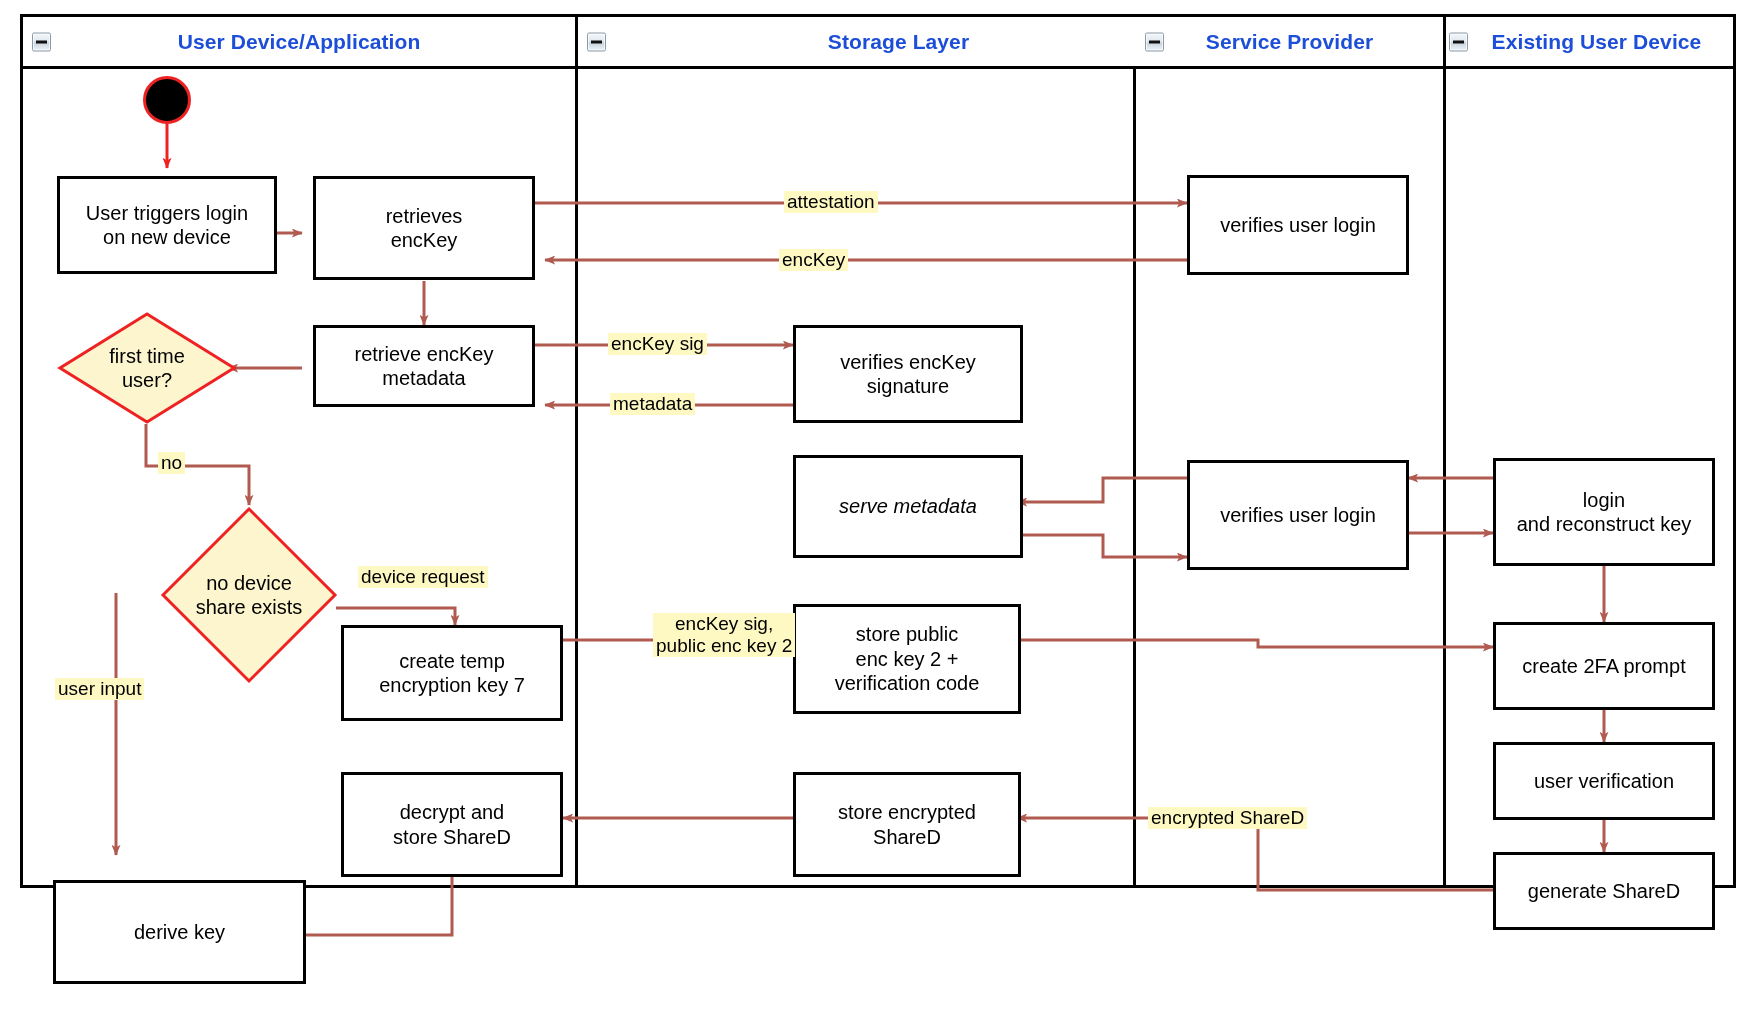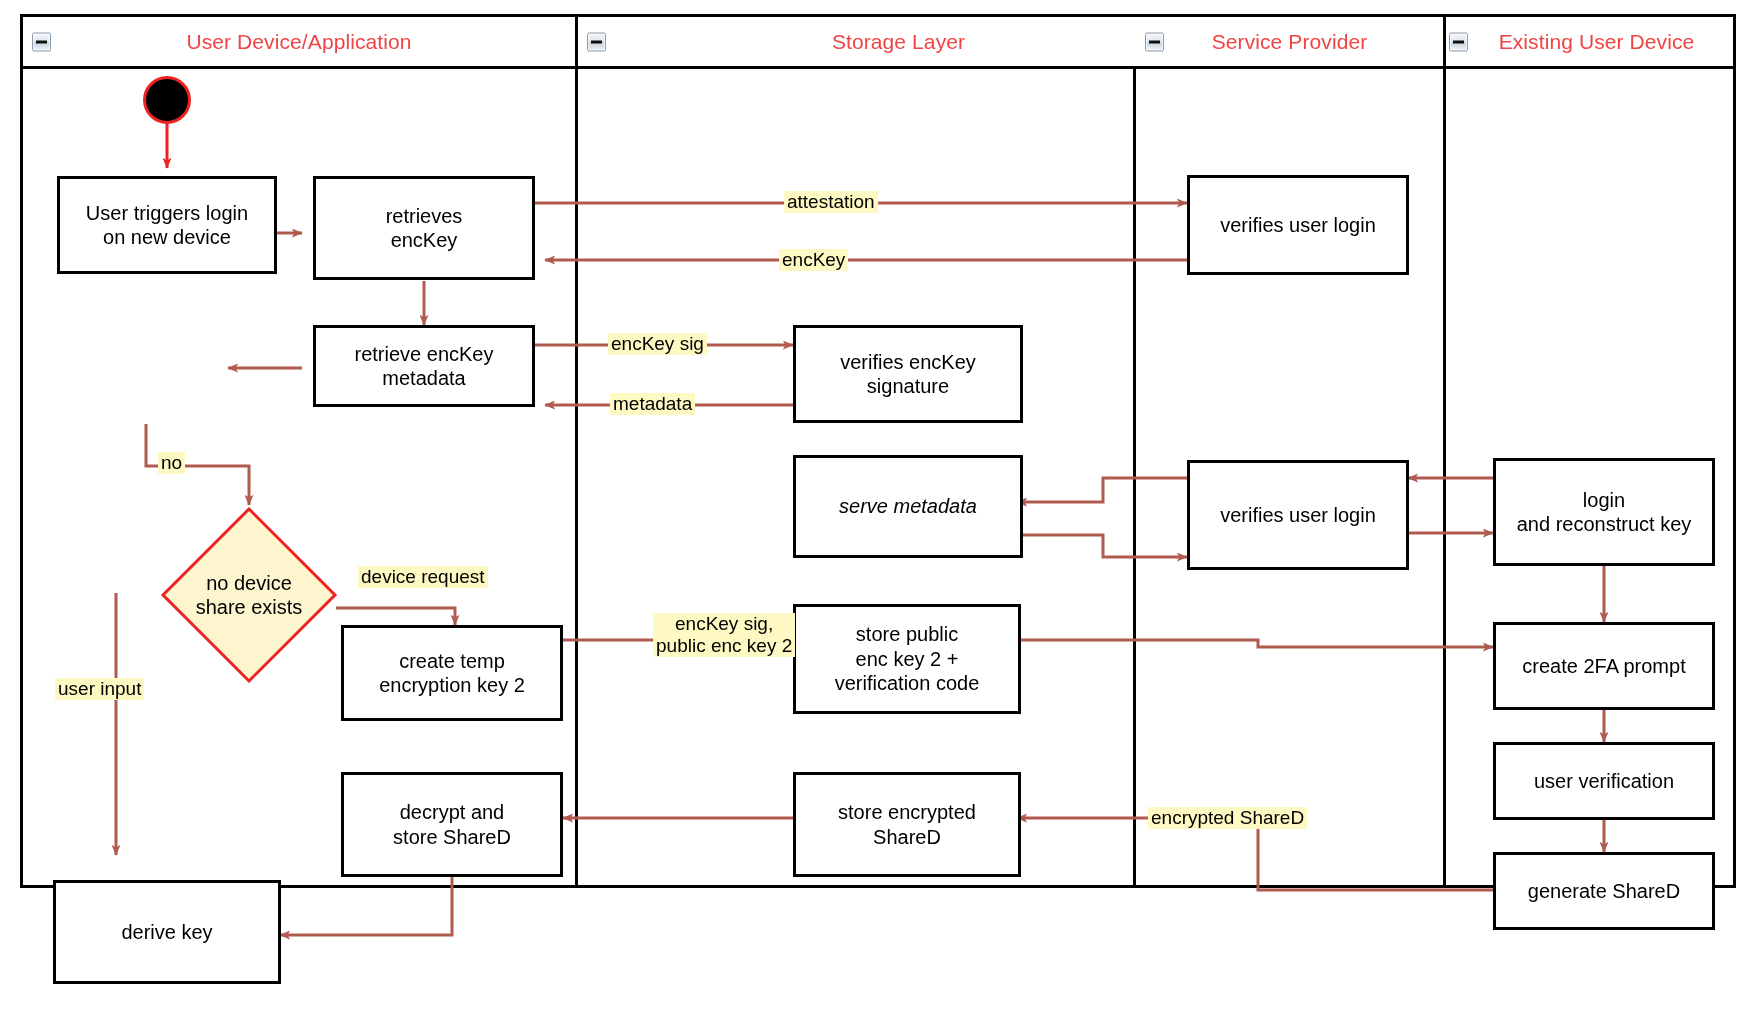--- a/index.html
+++ b/index.html
@@ -5,21 +5,21 @@
   html,body{margin:0;padding:0;background:#ffffff;}
   body{font-family:"Liberation Sans",sans-serif;}
   #stage{position:relative;width:1756px;height:1026px;overflow:hidden;background:#fff;}
 
   
   .lane-frame{position:absolute;border:3px solid #000;box-sizing:border-box;}
   .lane-head{position:absolute;box-sizing:border-box;border-right:3px solid #000;
              border-bottom:3px solid #000;height:52px;display:flex;align-items:center;
              justify-content:center;background:#fff;}
   .lane-head.last{border-right:none;}
-  .lane-head .title{font-weight:normal;font-size:21px;color:#ef4444;letter-spacing:.1px;}
+  .lane-head .title{font-weight:bold;font-size:21px;color:#1d4ed8;letter-spacing:.1px;}
   .lane-body{position:absolute;box-sizing:border-box;border-right:3px solid #000;background:#fff;}
   .lane-body.last{border-right:none;}
 
   .collapse-btn{position:absolute;left:9px;top:50%;transform:translateY(-50%);
     width:17px;height:17px;border:1px solid #8a9aa8;border-radius:2px;
     background:linear-gradient(180deg,#f4f7fa 0%,#dfe7ee 48%,#c7d3de 52%,#eef3f7 100%);
     box-shadow:inset 0 0 0 1px rgba(255,255,255,.7);}
   .collapse-btn::after{content:"";position:absolute;left:3px;right:3px;top:7px;height:3px;
     background:#111;}
 
@@ -139,40 +139,47 @@
   <div class="node" style="left:313px;top:176px;width:222px;height:104px;">
     <span style="white-space:pre-line">retrieves
 encKey</span>
   </div>
 
   <div class="node" style="left:313px;top:325px;width:222px;height:82px;align-items:center;">
     <span style="white-space:pre-line">retrieve encKey
 metadata</span>
   </div>
 
+  <div class="diamond" style="left:57px;top:311px;width:180px;height:114px;">
+    <svg width="180" height="114" viewBox="0 0 180 114">
+      <polygon points="90,3 177,57 90,111 3,57" fill="#fcf5cd" stroke="#ee2222" stroke-width="3"></polygon>
+    </svg>
+    <div class="dlabel" style="white-space:pre-line">first time
+user?</div>
+  </div>
 
   <div class="diamond" style="left:160px;top:506px;width:178px;height:178px;">
     <svg width="178" height="178" viewBox="0 0 178 178">
       <polygon points="89,3 175,89 89,175 3,89" fill="#fcf5cd" stroke="#ee2222" stroke-width="3"></polygon>
     </svg>
     <div class="dlabel" style="white-space:pre-line">no device
 share exists</div>
   </div>
 
   <div class="node" style="left:341px;top:625px;width:222px;height:96px;">
     <span style="white-space:pre-line">create temp
-encryption key 2</span>
+encryption key 7</span>
   </div>
 
   <div class="node" style="left:341px;top:772px;width:222px;height:105px;">
     <span style="white-space:pre-line">decrypt and
 store ShareD</span>
   </div>
 
-  <div class="node" style="left:53px;top:880px;width:228px;height:104px;">
+  <div class="node" style="left:53px;top:880px;width:253px;height:104px;">
     <span style="white-space:pre-line">derive key</span>
   </div>
 
   <div class="node" style="left:793px;top:325px;width:230px;height:98px;">
     <span style="white-space:pre-line">verifies encKey
 signature</span>
   </div>
 
   <div class="node" style="left:793px;top:455px;width:230px;height:103px;font-style:italic;">
     <span style="white-space:pre-line">serve metadata</span>

